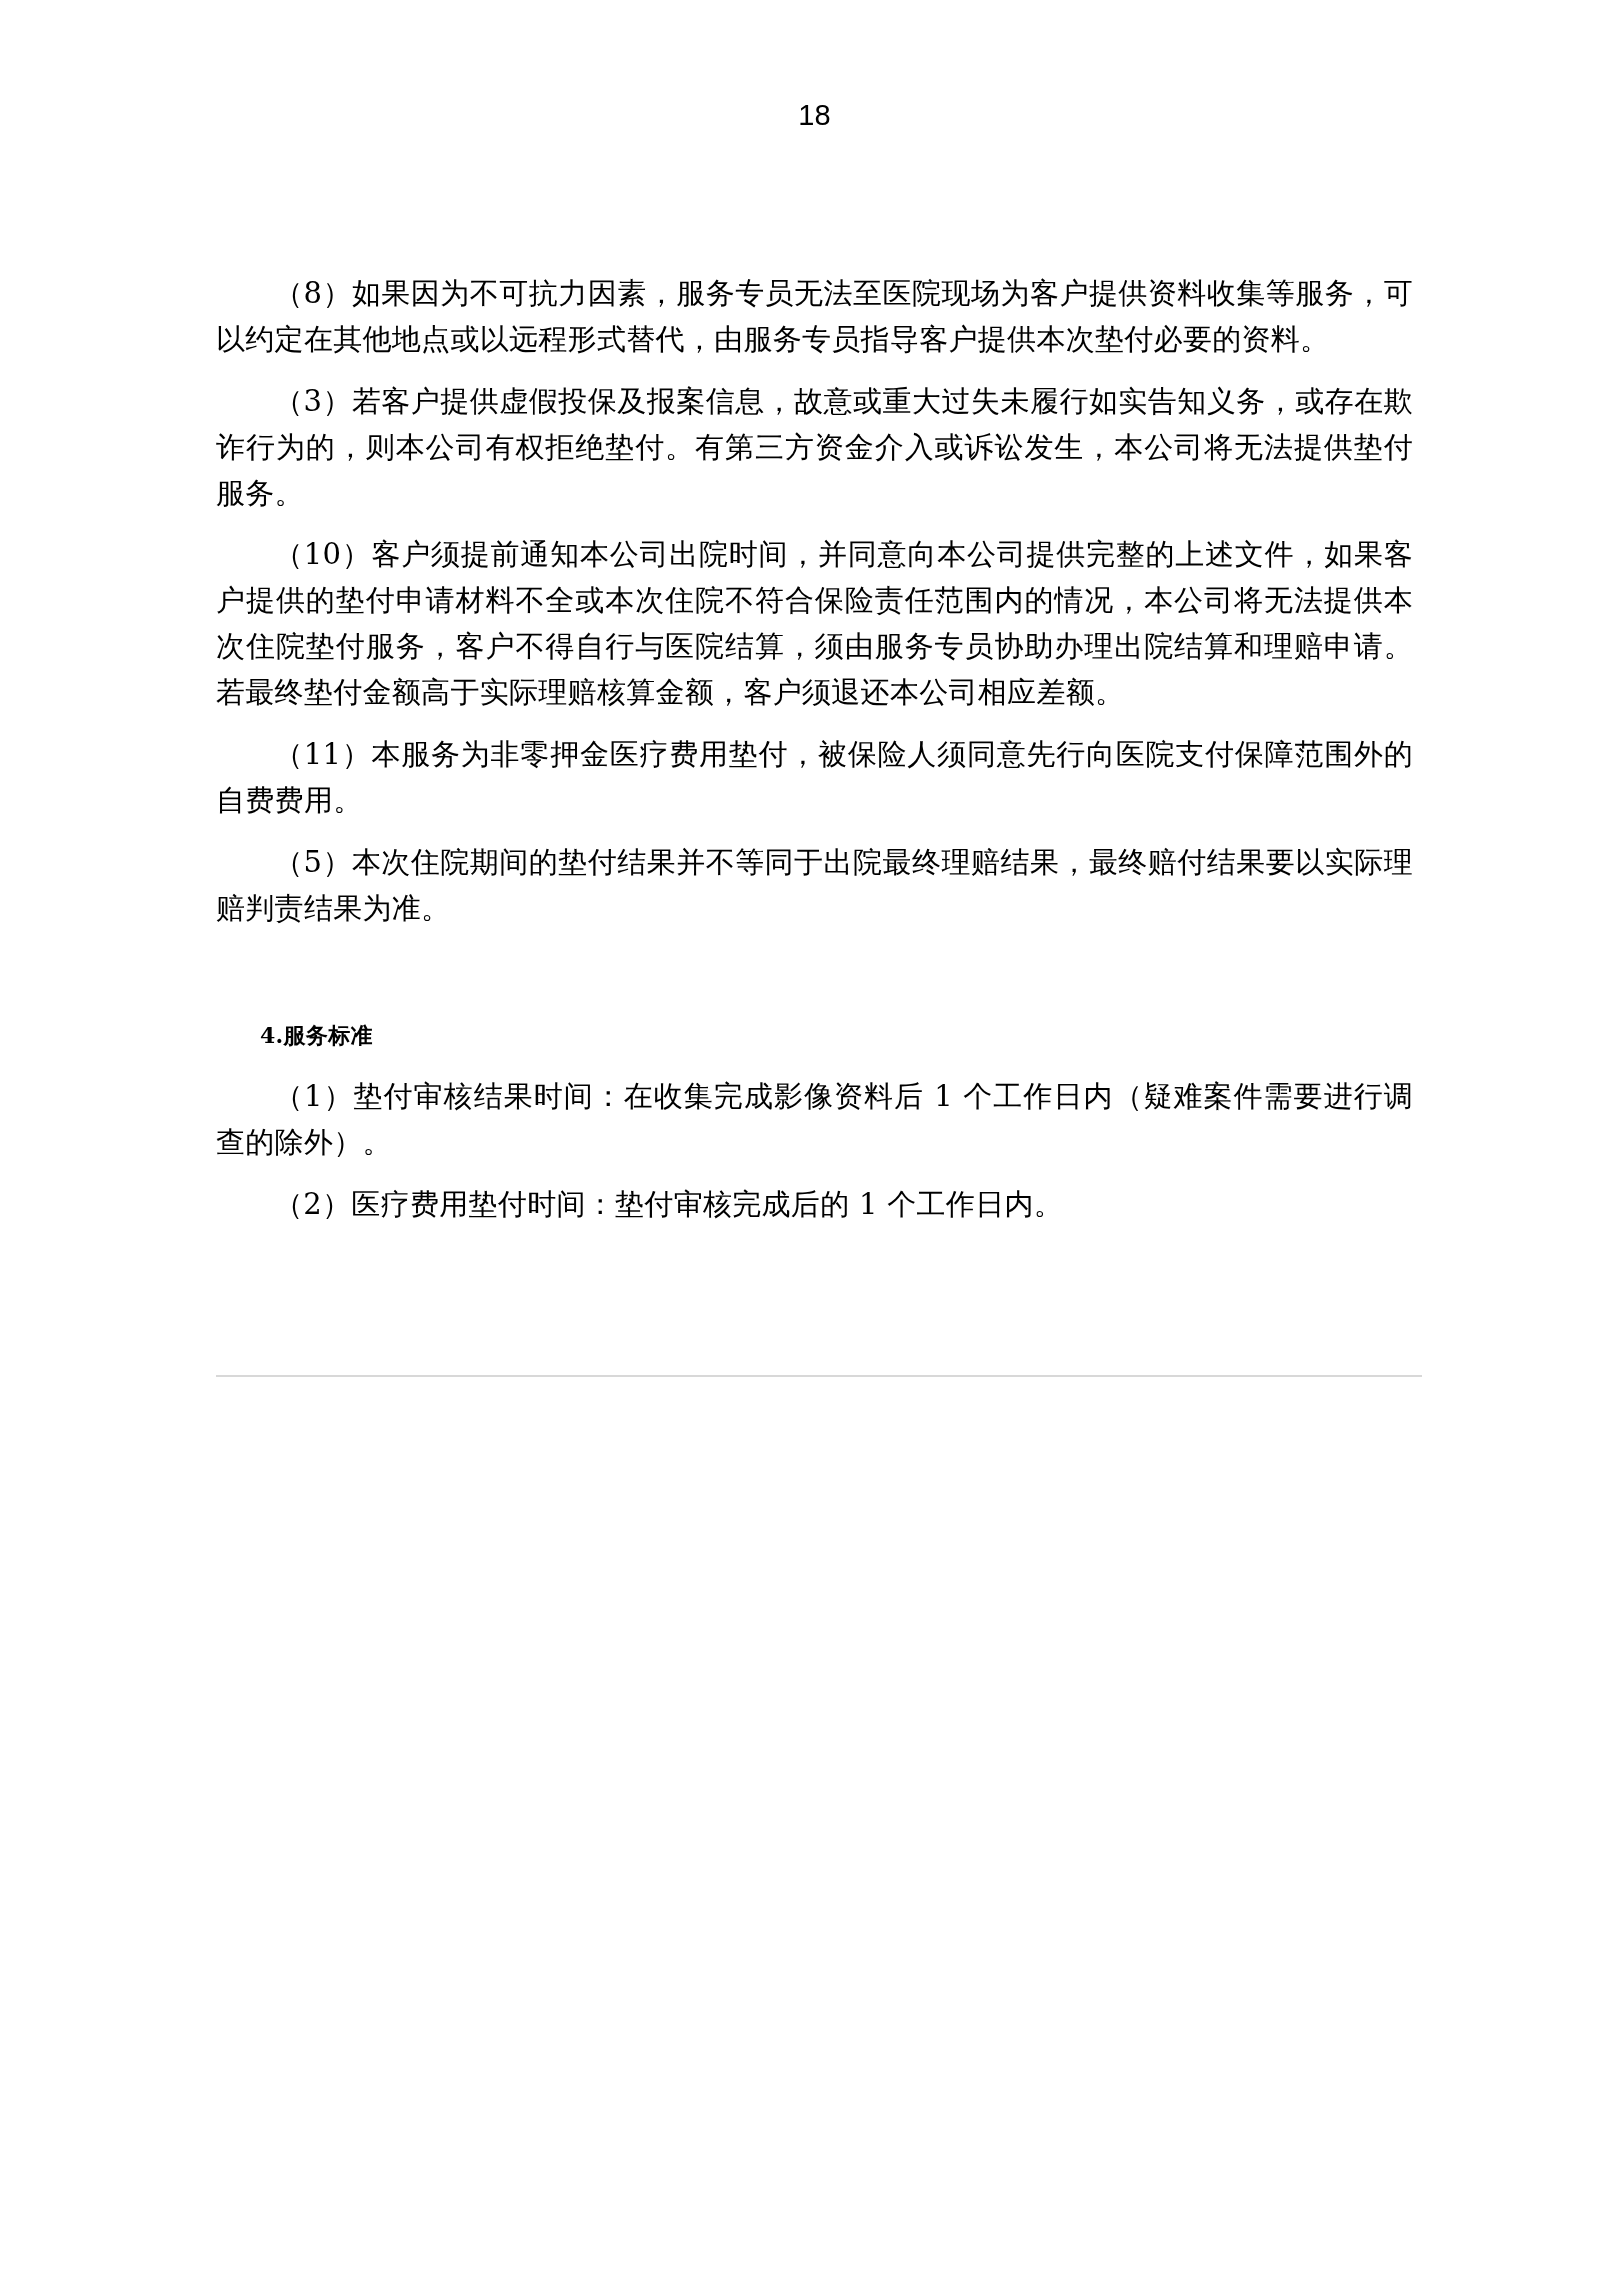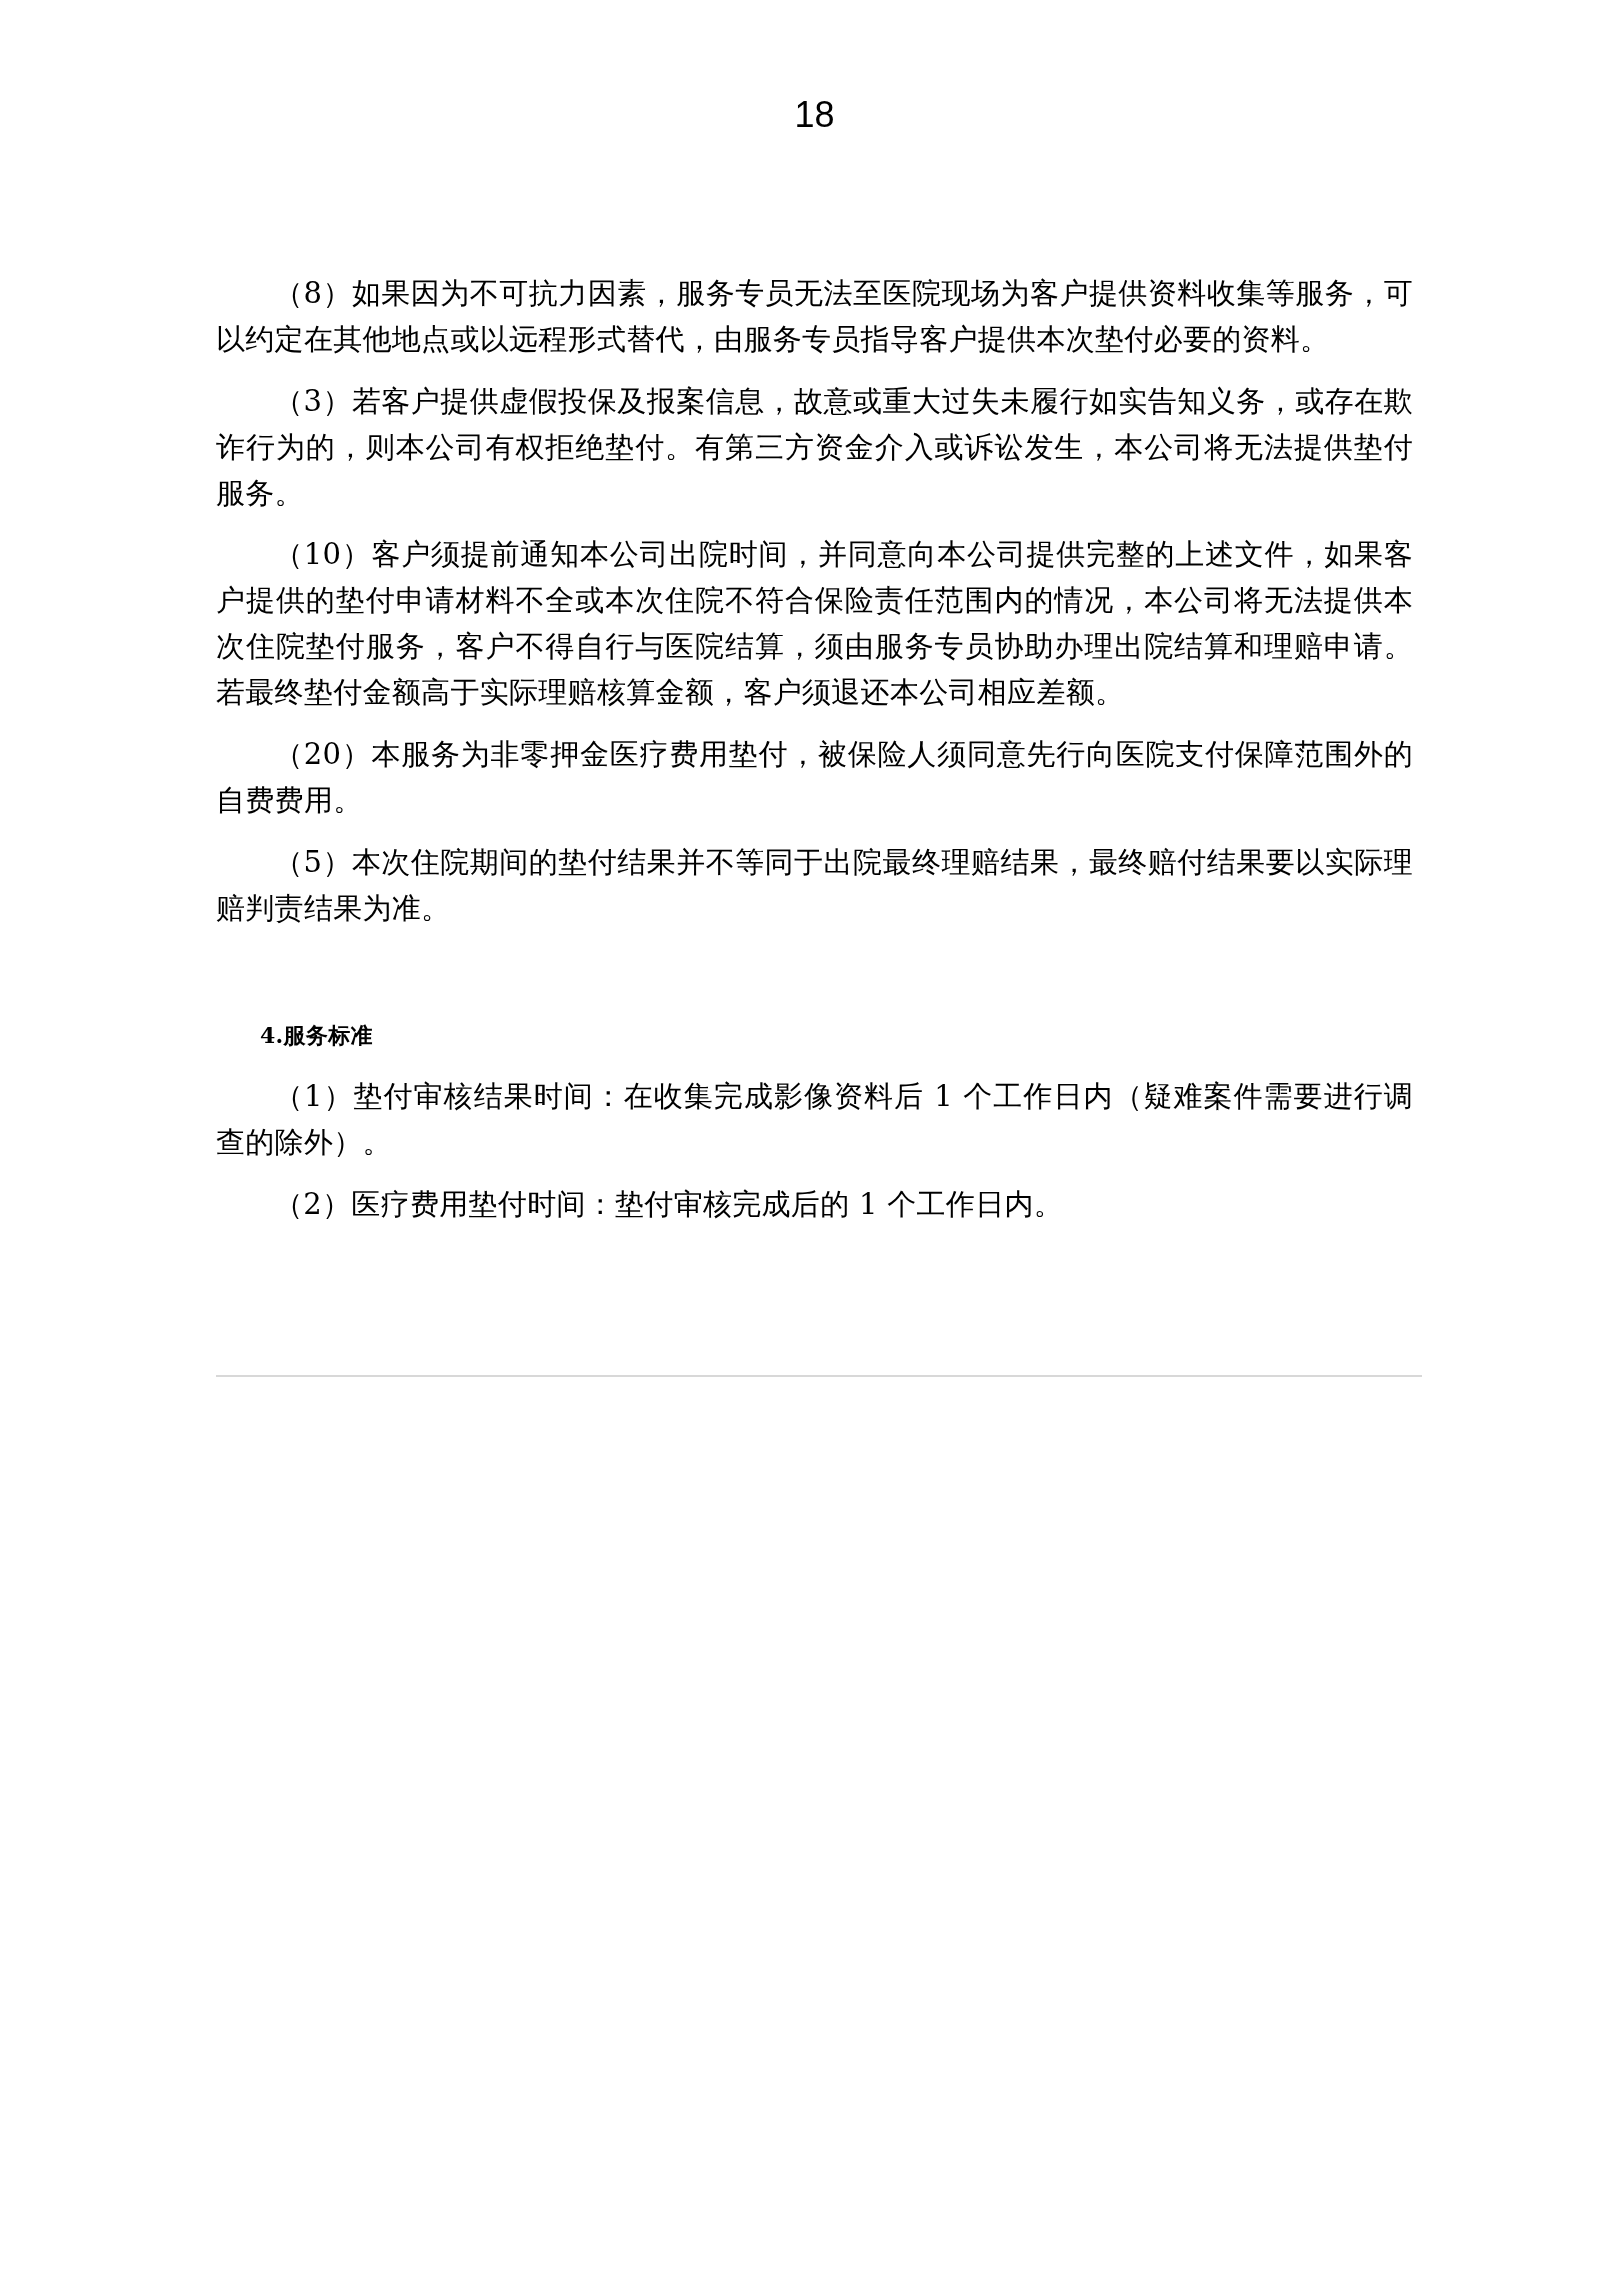--- a/index.html
+++ b/index.html
@@ -16,21 +16,21 @@
     font-family: "DejaVu Serif", "Liberation Serif", serif;
     color: #000000;
   }
   .page-number {
     position: absolute;
     top: 98px;
     left: 216px;
     width: 1197px;
     text-align: center;
     font-family: "Liberation Sans", "DejaVu Sans", sans-serif;
-    font-size: 36px;
+    font-size: 29px;
     line-height: 34px;
     color: #000000;
   }
   .doc-body {
     position: absolute;
     top: 270px;
     left: 216px;
     width: 1197px;
     font-size: 29px;
     line-height: 46px;
@@ -62,21 +62,21 @@
 <body>
 
 <div class="page">
 
   <div class="page-number">18</div>
 
   <div class="doc-body">
     <p>（8）如果因为不可抗力因素，服务专员无法至医院现场为客户提供资料收集等服务，可以约定在其他地点或以远程形式替代，由服务专员指导客户提供本次垫付必要的资料。</p>
     <p>（3）若客户提供虚假投保及报案信息，故意或重大过失未履行如实告知义务，或存在欺诈行为的，则本公司有权拒绝垫付。有第三方资金介入或诉讼发生，本公司将无法提供垫付服务。</p>
     <p>（10）客户须提前通知本公司出院时间，并同意向本公司提供完整的上述文件，如果客户提供的垫付申请材料不全或本次住院不符合保险责任范围内的情况，本公司将无法提供本次住院垫付服务，客户不得自行与医院结算，须由服务专员协助办理出院结算和理赔申请。若最终垫付金额高于实际理赔核算金额，客户须退还本公司相应差额。</p>
-    <p>（20）本服务为非零押金医疗费用垫付，被保险人须同意先行向医院支付保障范围外的自费费用。</p>
+    <p>（11）本服务为非零押金医疗费用垫付，被保险人须同意先行向医院支付保障范围外的自费费用。</p>
     <p>（5）本次住院期间的垫付结果并不等同于出院最终理赔结果，最终赔付结果要以实际理赔判责结果为准。</p>
 
     <h4 class="section-heading">4.服务标准</h4>
 
     <p>（1）垫付审核结果时间：在收集完成影像资料后 1 个工作日内（疑难案件需要进行调查的除外）。</p>
     <p>（2）医疗费用垫付时间：垫付审核完成后的 1 个工作日内。</p>
   </div>
 
   <div class="footer-divider"></div>
 

